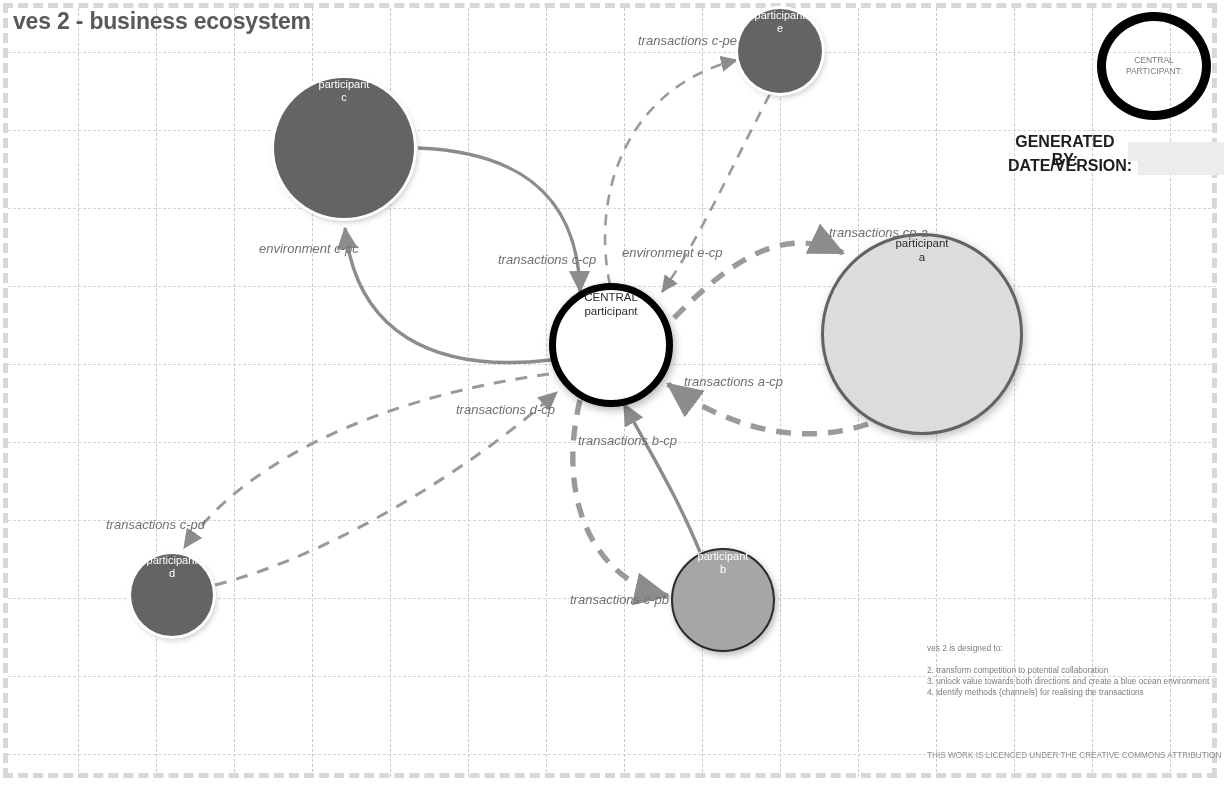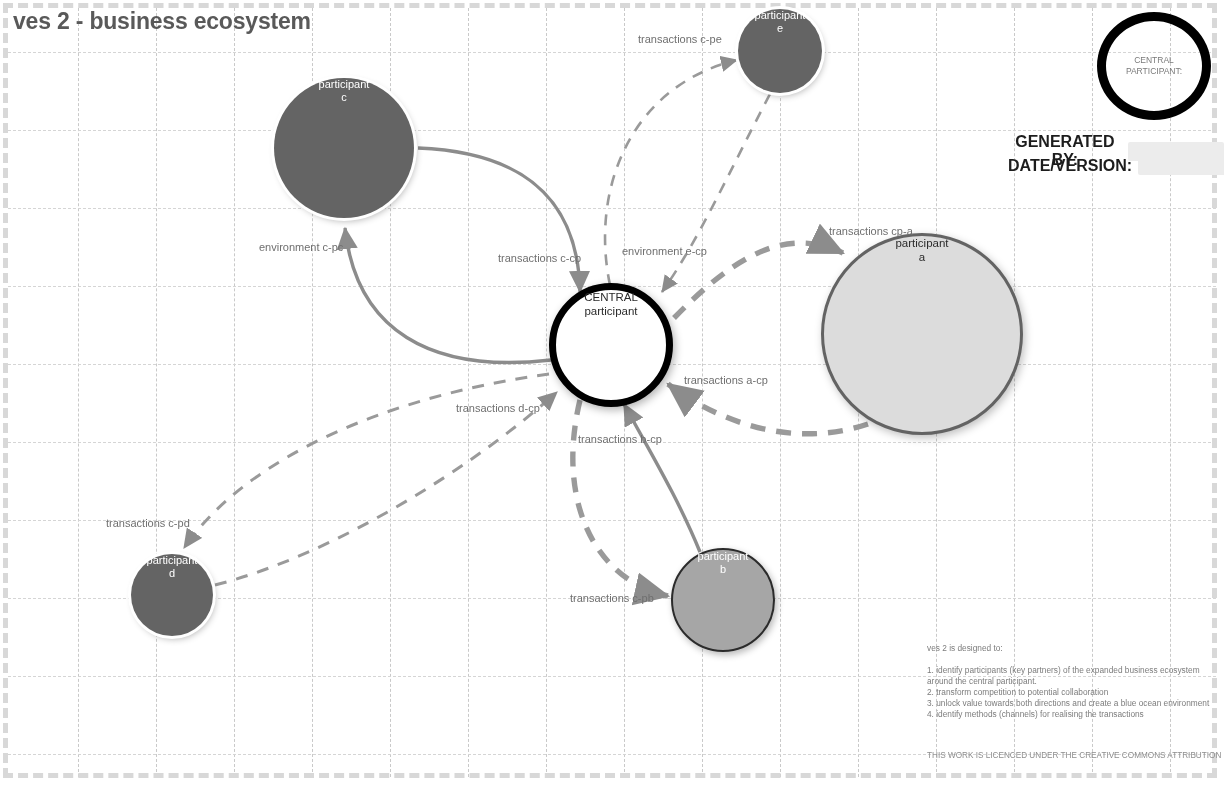--- a/index.html
+++ b/index.html
@@ -70,24 +70,25 @@
     color:#2b2b2b;
     font-size:11.5px;
     border:7px solid #000000;
     box-shadow:2px 3px 8px rgba(0,0,0,0.30);
     z-index:6;
   }
 
   
   .edge-label{
     position:absolute;
-    font-size:11px;
+    font-size:13px;
     color:#6f6f6f;
     white-space:nowrap;
     z-index:7;
+    font-style:italic;
   }
 
   
   .diagram-title{
     position:absolute;
     left:13px; top:8px;
     font-size:23px;
     font-weight:bold;
     color:#595959;
     letter-spacing:-0.2px;
@@ -252,21 +253,20 @@
     <div class="meta-label">GENERATED BY:</div>
     <div class="meta-box"></div>
   </div>
   <div class="meta-row" style="left:1008px;top:156px;">
     <div class="meta-label">DATE/VERSION:</div>
     <div class="meta-box"></div>
   </div>
 
   <div class="purpose">
     <span class="purpose-head">ves 2 is designed to:</span>
-    <span class="purpose-item">1. identify participants (key partners) of the expanded business ecosystem around the central participant.</span>
     <span class="purpose-item">2. transform competition to potential collaboration</span>
     <span class="purpose-item">3. unlock value towards both directions and create a blue ocean environment</span>
     <span class="purpose-item">4. identify methods (channels) for realising the transactions</span>
   </div>
 
   <div class="licence">THIS WORK IS LICENCED UNDER THE CREATIVE COMMONS ATTRIBUTION</div>
 
 
 </div>
 

